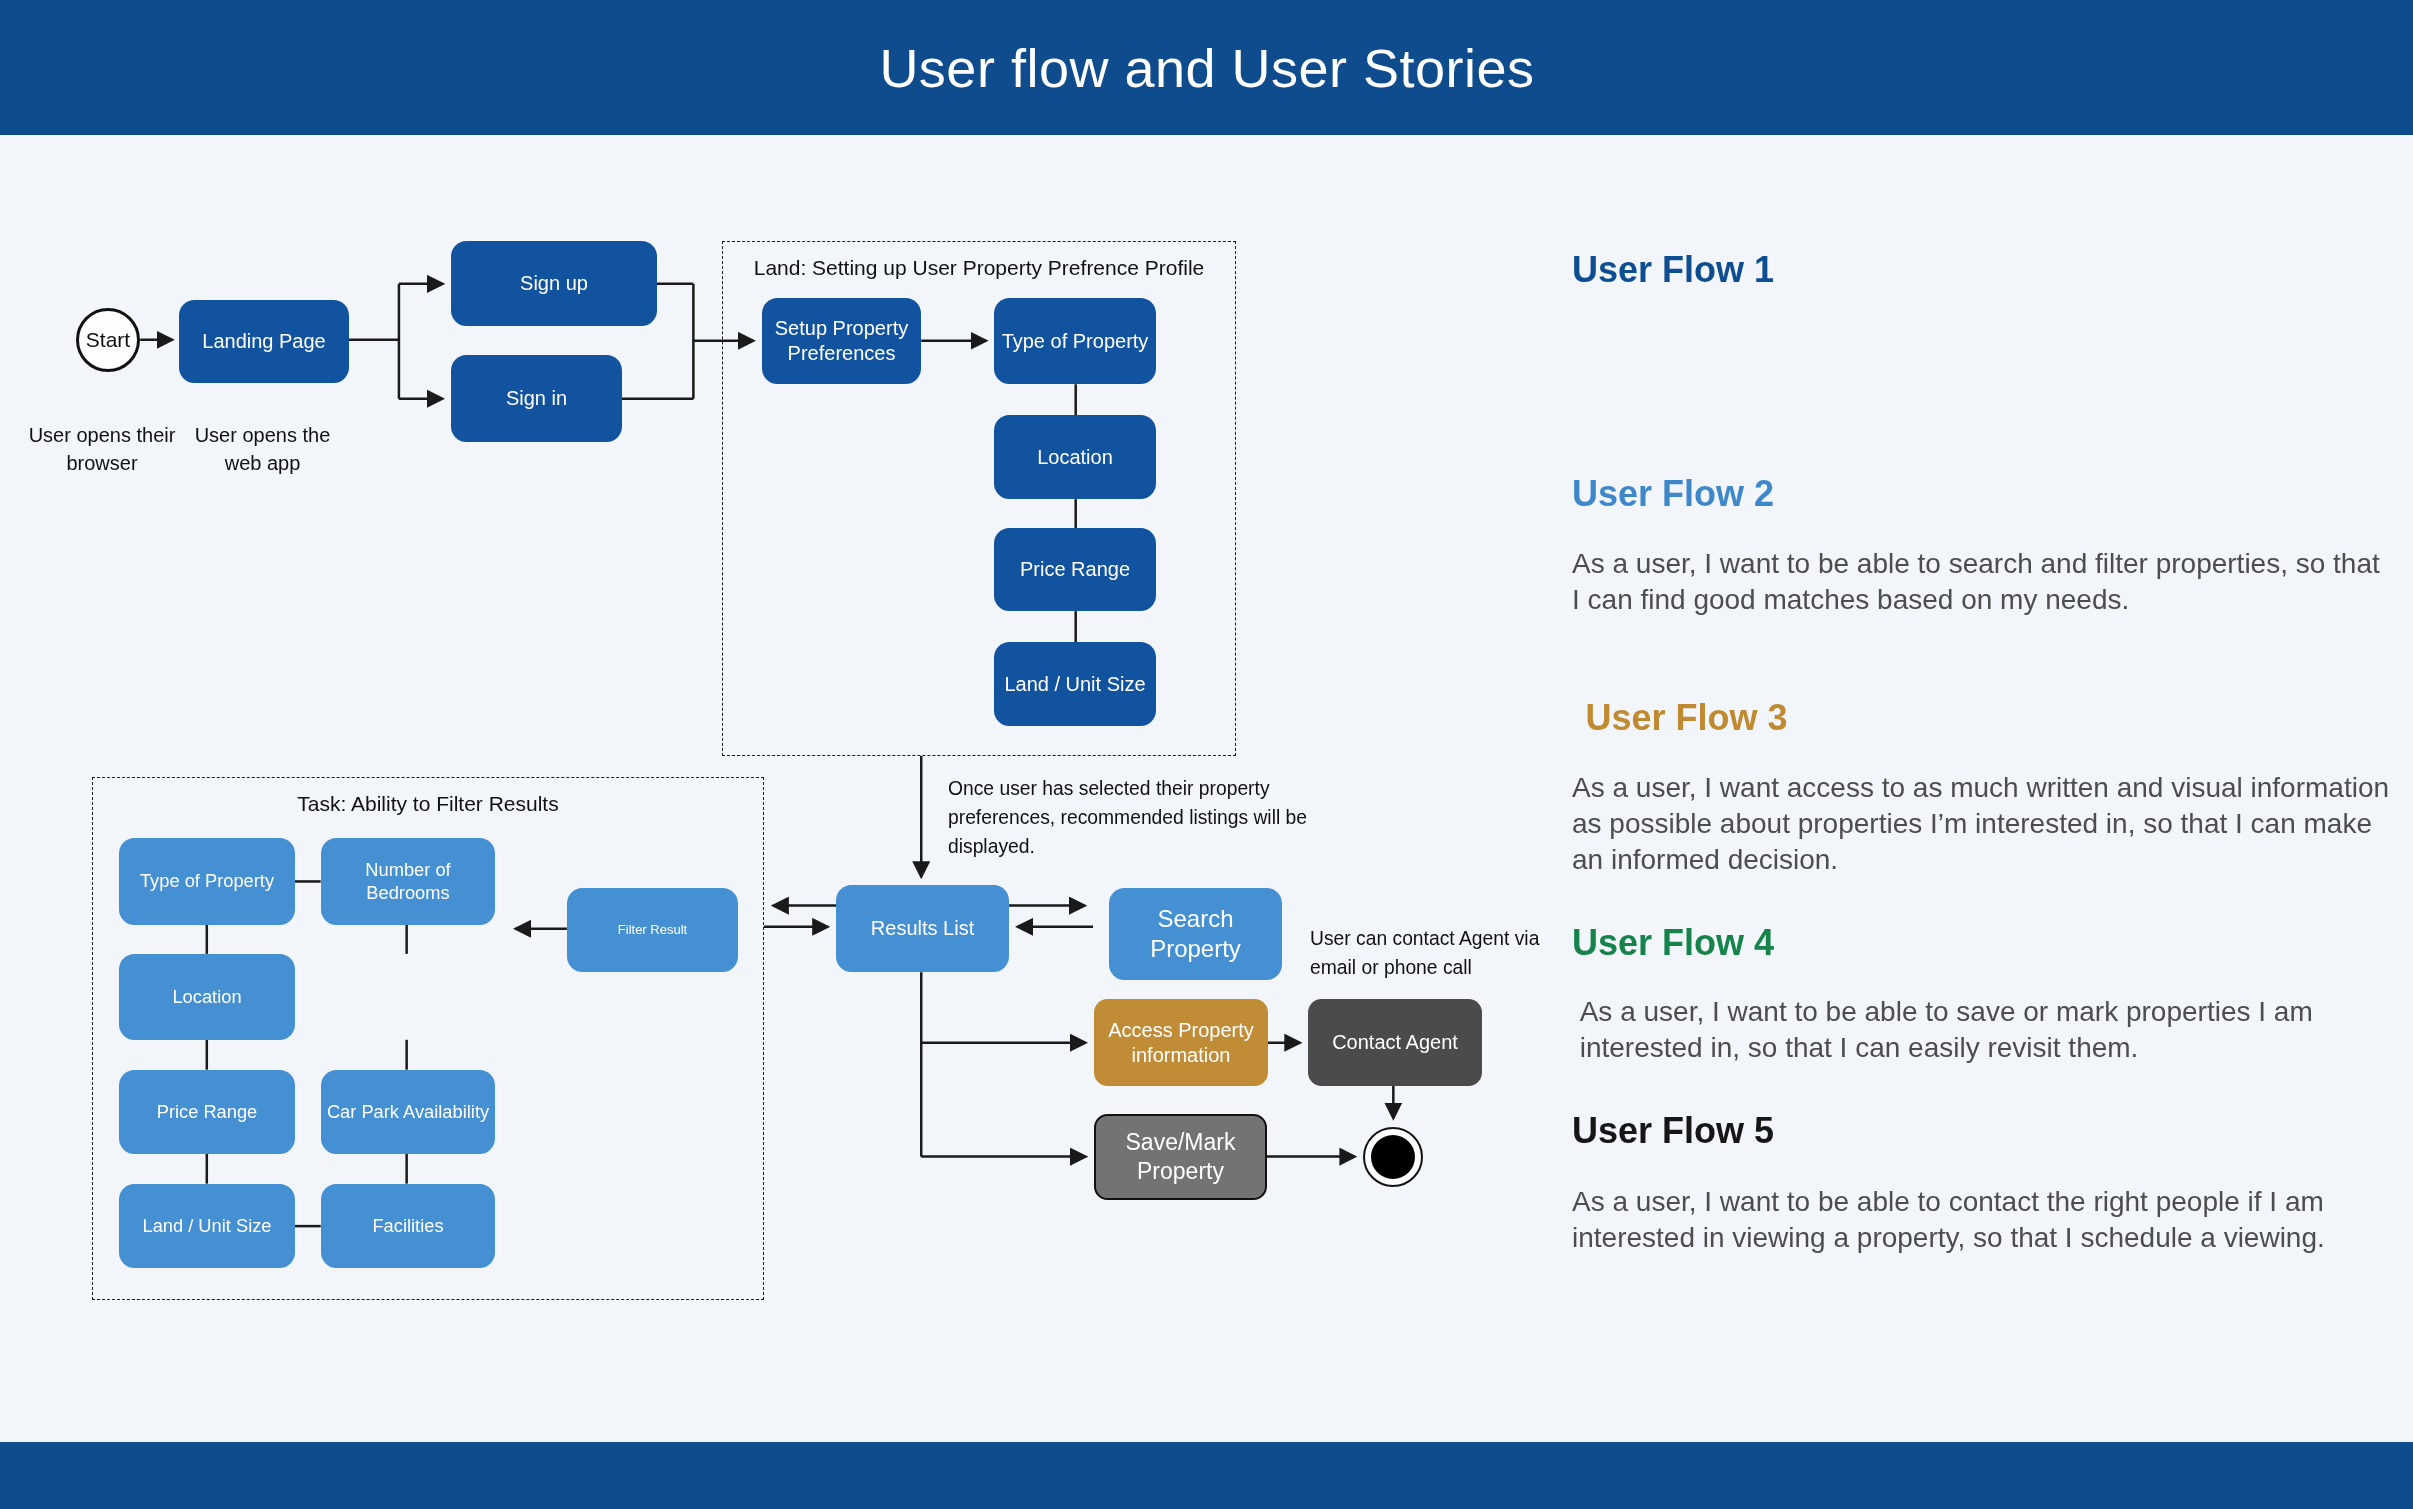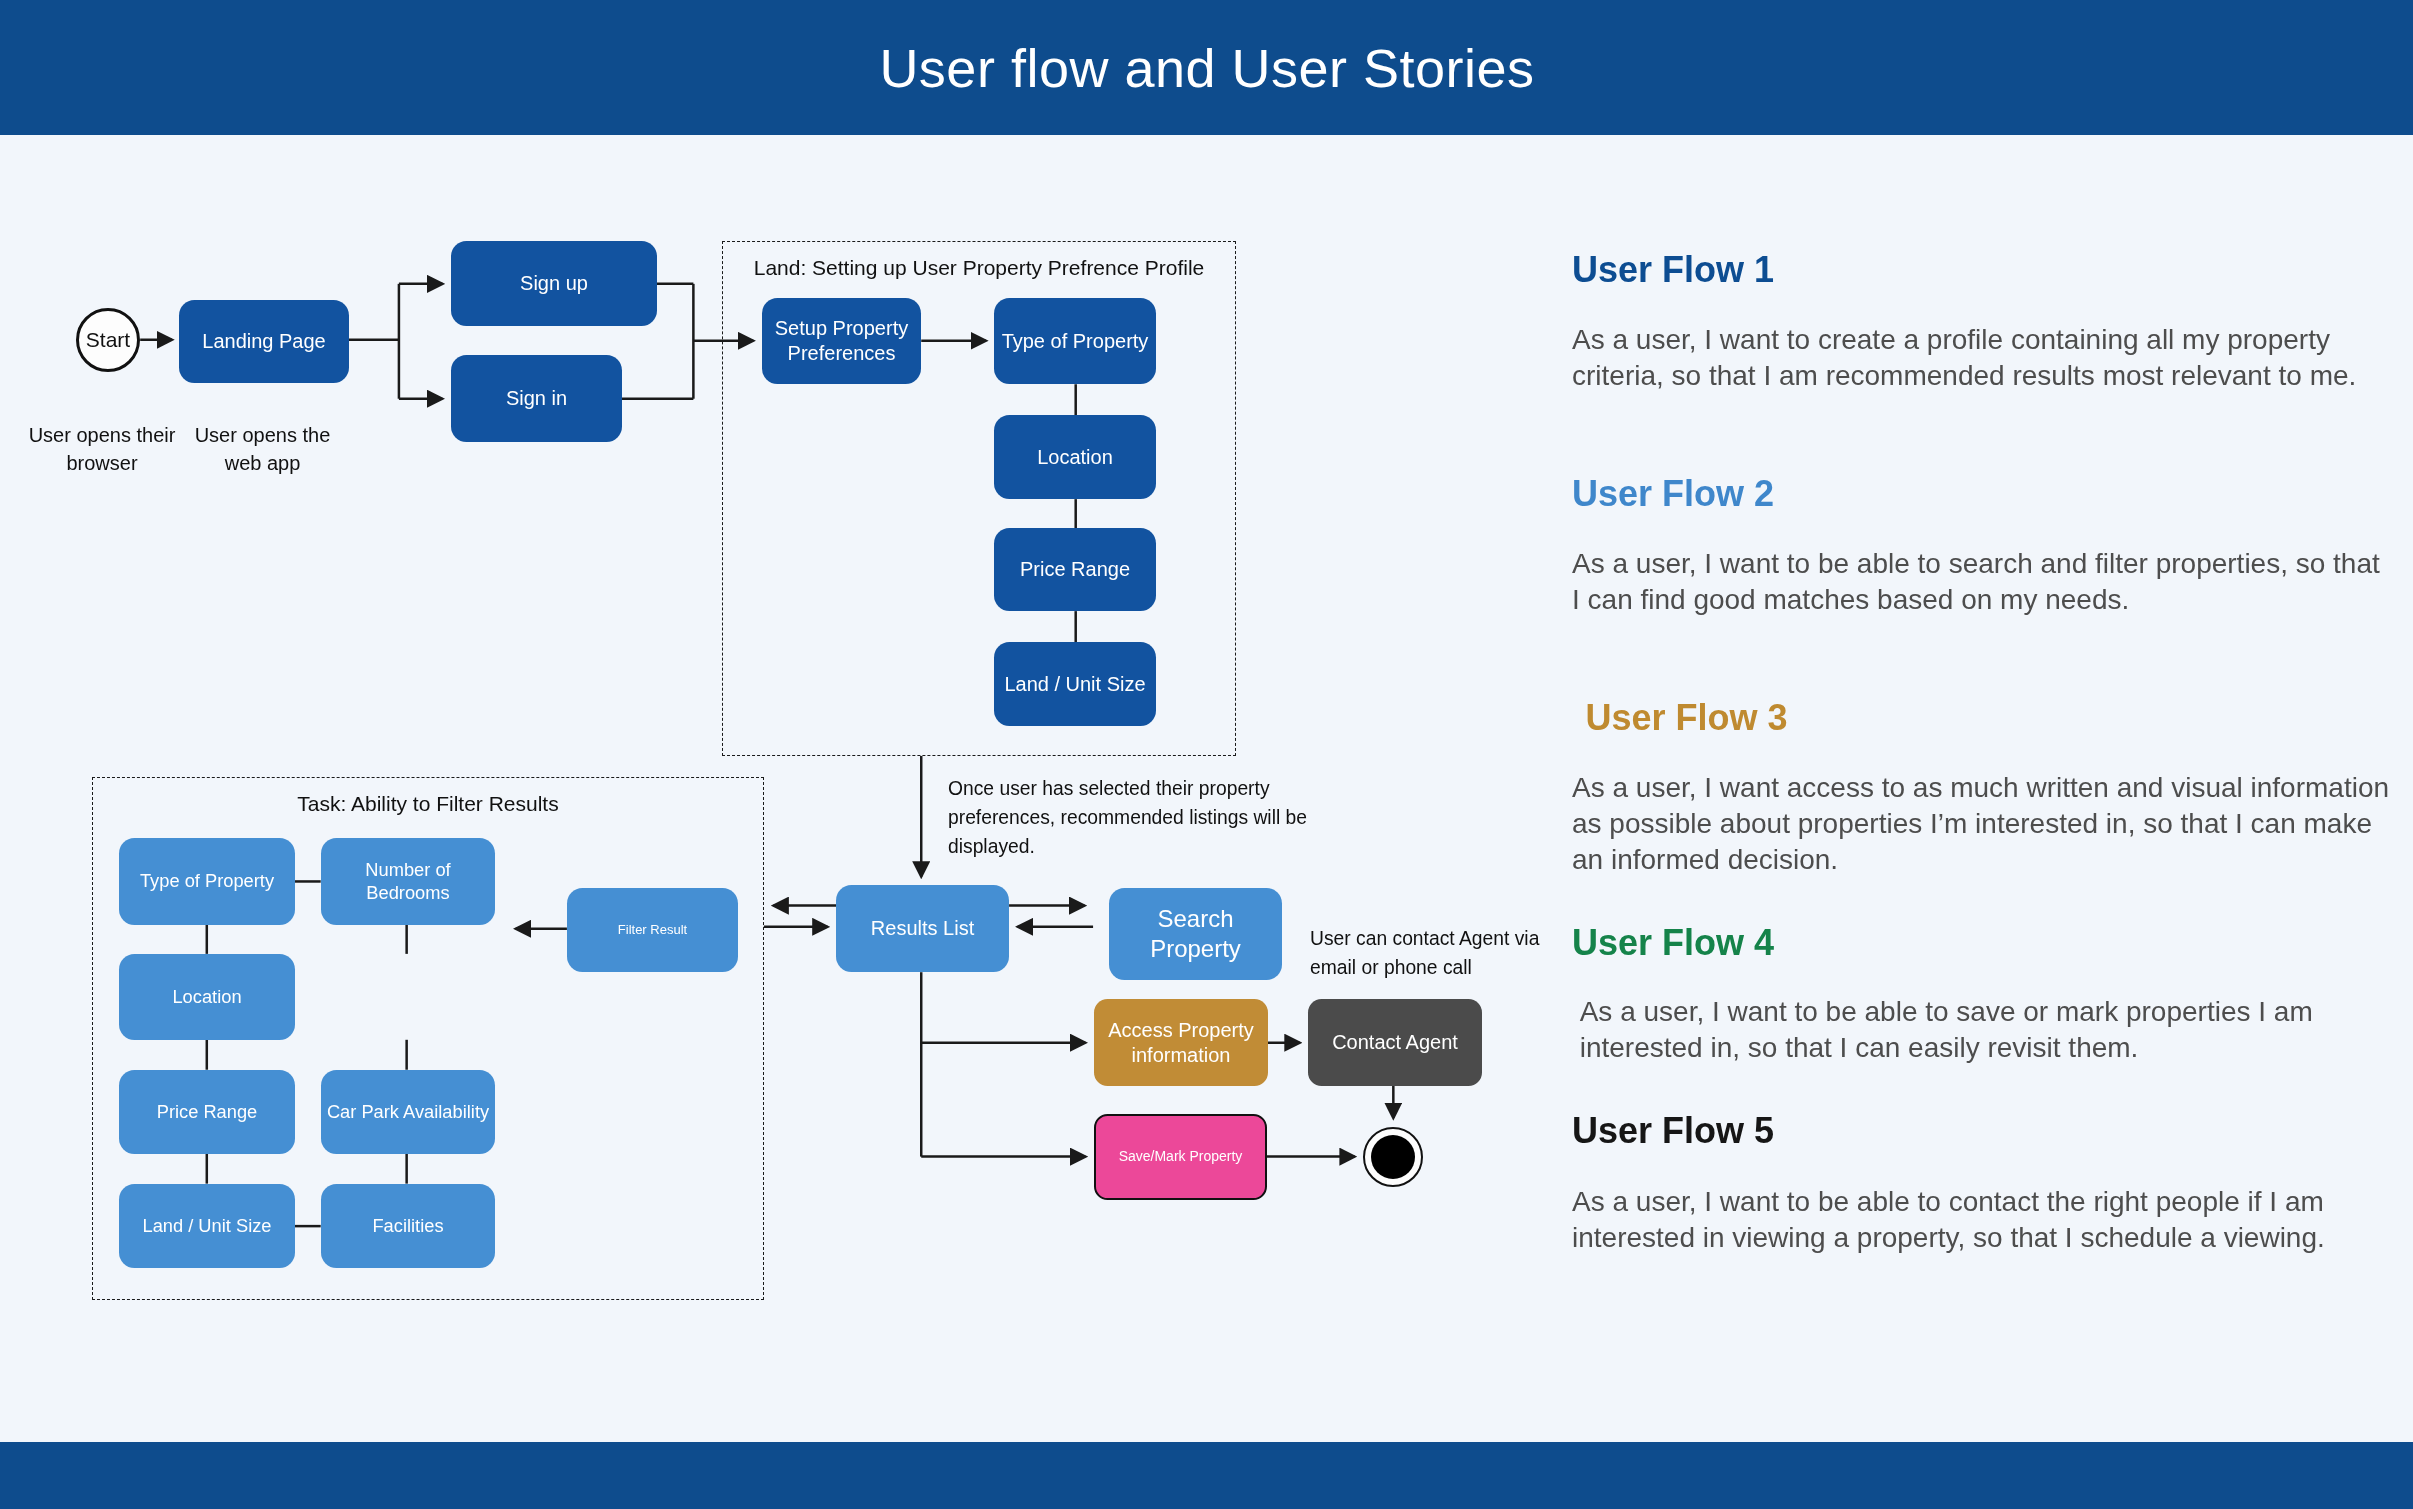--- a/index.html
+++ b/index.html
@@ -11,21 +11,21 @@
   #header h1{margin:0;color:#ffffff;font-size:54px;font-weight:normal;letter-spacing:0.5px;}
 
   
   .node{position:absolute;display:flex;align-items:center;justify-content:center;
         text-align:center;color:#fff;font-size:20px;line-height:1.25;border-radius:15.4px;
         padding:3.9px 5.8px;box-sizing:border-box;}
   .dark{background:#1253a0;}
   .light{background:#458fd3;font-size:18.3px;}
   .gold{background:#c18c36;border-radius:13.5px;}
   .gray{background:#4b4b4b;border-radius:13.5px;}
-  .green{background:#ec4899;border:2.9px solid #111;border-radius:13.5px;font-size:14px;}
+  .green{background:#737373;border:2.9px solid #111;border-radius:13.5px;font-size:23px;}
 
   .task{position:absolute;border:1.9px dashed #1a1a1a;box-sizing:border-box;}
   .task-label{position:absolute;left:0;right:0;top:13.5px;text-align:center;color:#111;
               font-size:21px;}
 
   .annot{position:absolute;color:#111;font-size:19.3px;line-height:29px;}
   .caption{position:absolute;color:#111;font-size:20px;line-height:28px;text-align:center;}
 
   .circle-start{position:absolute;left:76px;top:308px;width:64px;height:64px;border-radius:50%;
         background:#fdfdfd;border:3.9px solid #111;box-sizing:border-box;display:flex;
@@ -134,21 +134,20 @@
 
   <div class="node gold" style="left:1094px;top:999px;width:174px;height:87px;">Access Property information</div>
   <div class="node gray" style="left:1308px;top:999px;width:174px;height:87px;">Contact Agent</div>
   <div class="node green" style="left:1094px;top:1114px;width:173px;height:86px;">Save/Mark Property</div>
 
   <div class="circle-end">
     <div class="dot"></div>
   </div>
 
   <h2 class="story-head" style="top: 249px; color: rgb(13, 77, 146);">User Flow 1</h2>
-  <p class="story-text" style="top:322px;">As a user, I want to create a profile containing all my property criteria, so that I am recommended results most relevant to me.</p>
 
   <h2 class="story-head" style="top: 473px; color: rgb(63, 135, 203);">User Flow 2</h2>
   <p class="story-text" style="top:546px;">As a user, I want to be able to search and filter properties, so that I can find good matches based on my needs.</p>
 
   <h2 class="story-head indent" style="top: 697px; color: rgb(191, 138, 48);">User Flow 3</h2>
   <p class="story-text" style="top:770px;">As a user, I want access to as much written and visual information as possible about properties I’m interested in, so that I can make an informed decision.</p>
 
   <h2 class="story-head" style="top: 922px; color: rgb(21, 131, 74);">User Flow 4</h2>
   <p class="story-text" style="top:994px;margin-left:7.7px;">As a user, I want to be able to save or mark properties I am interested in, so that I can easily revisit them.</p>
 

